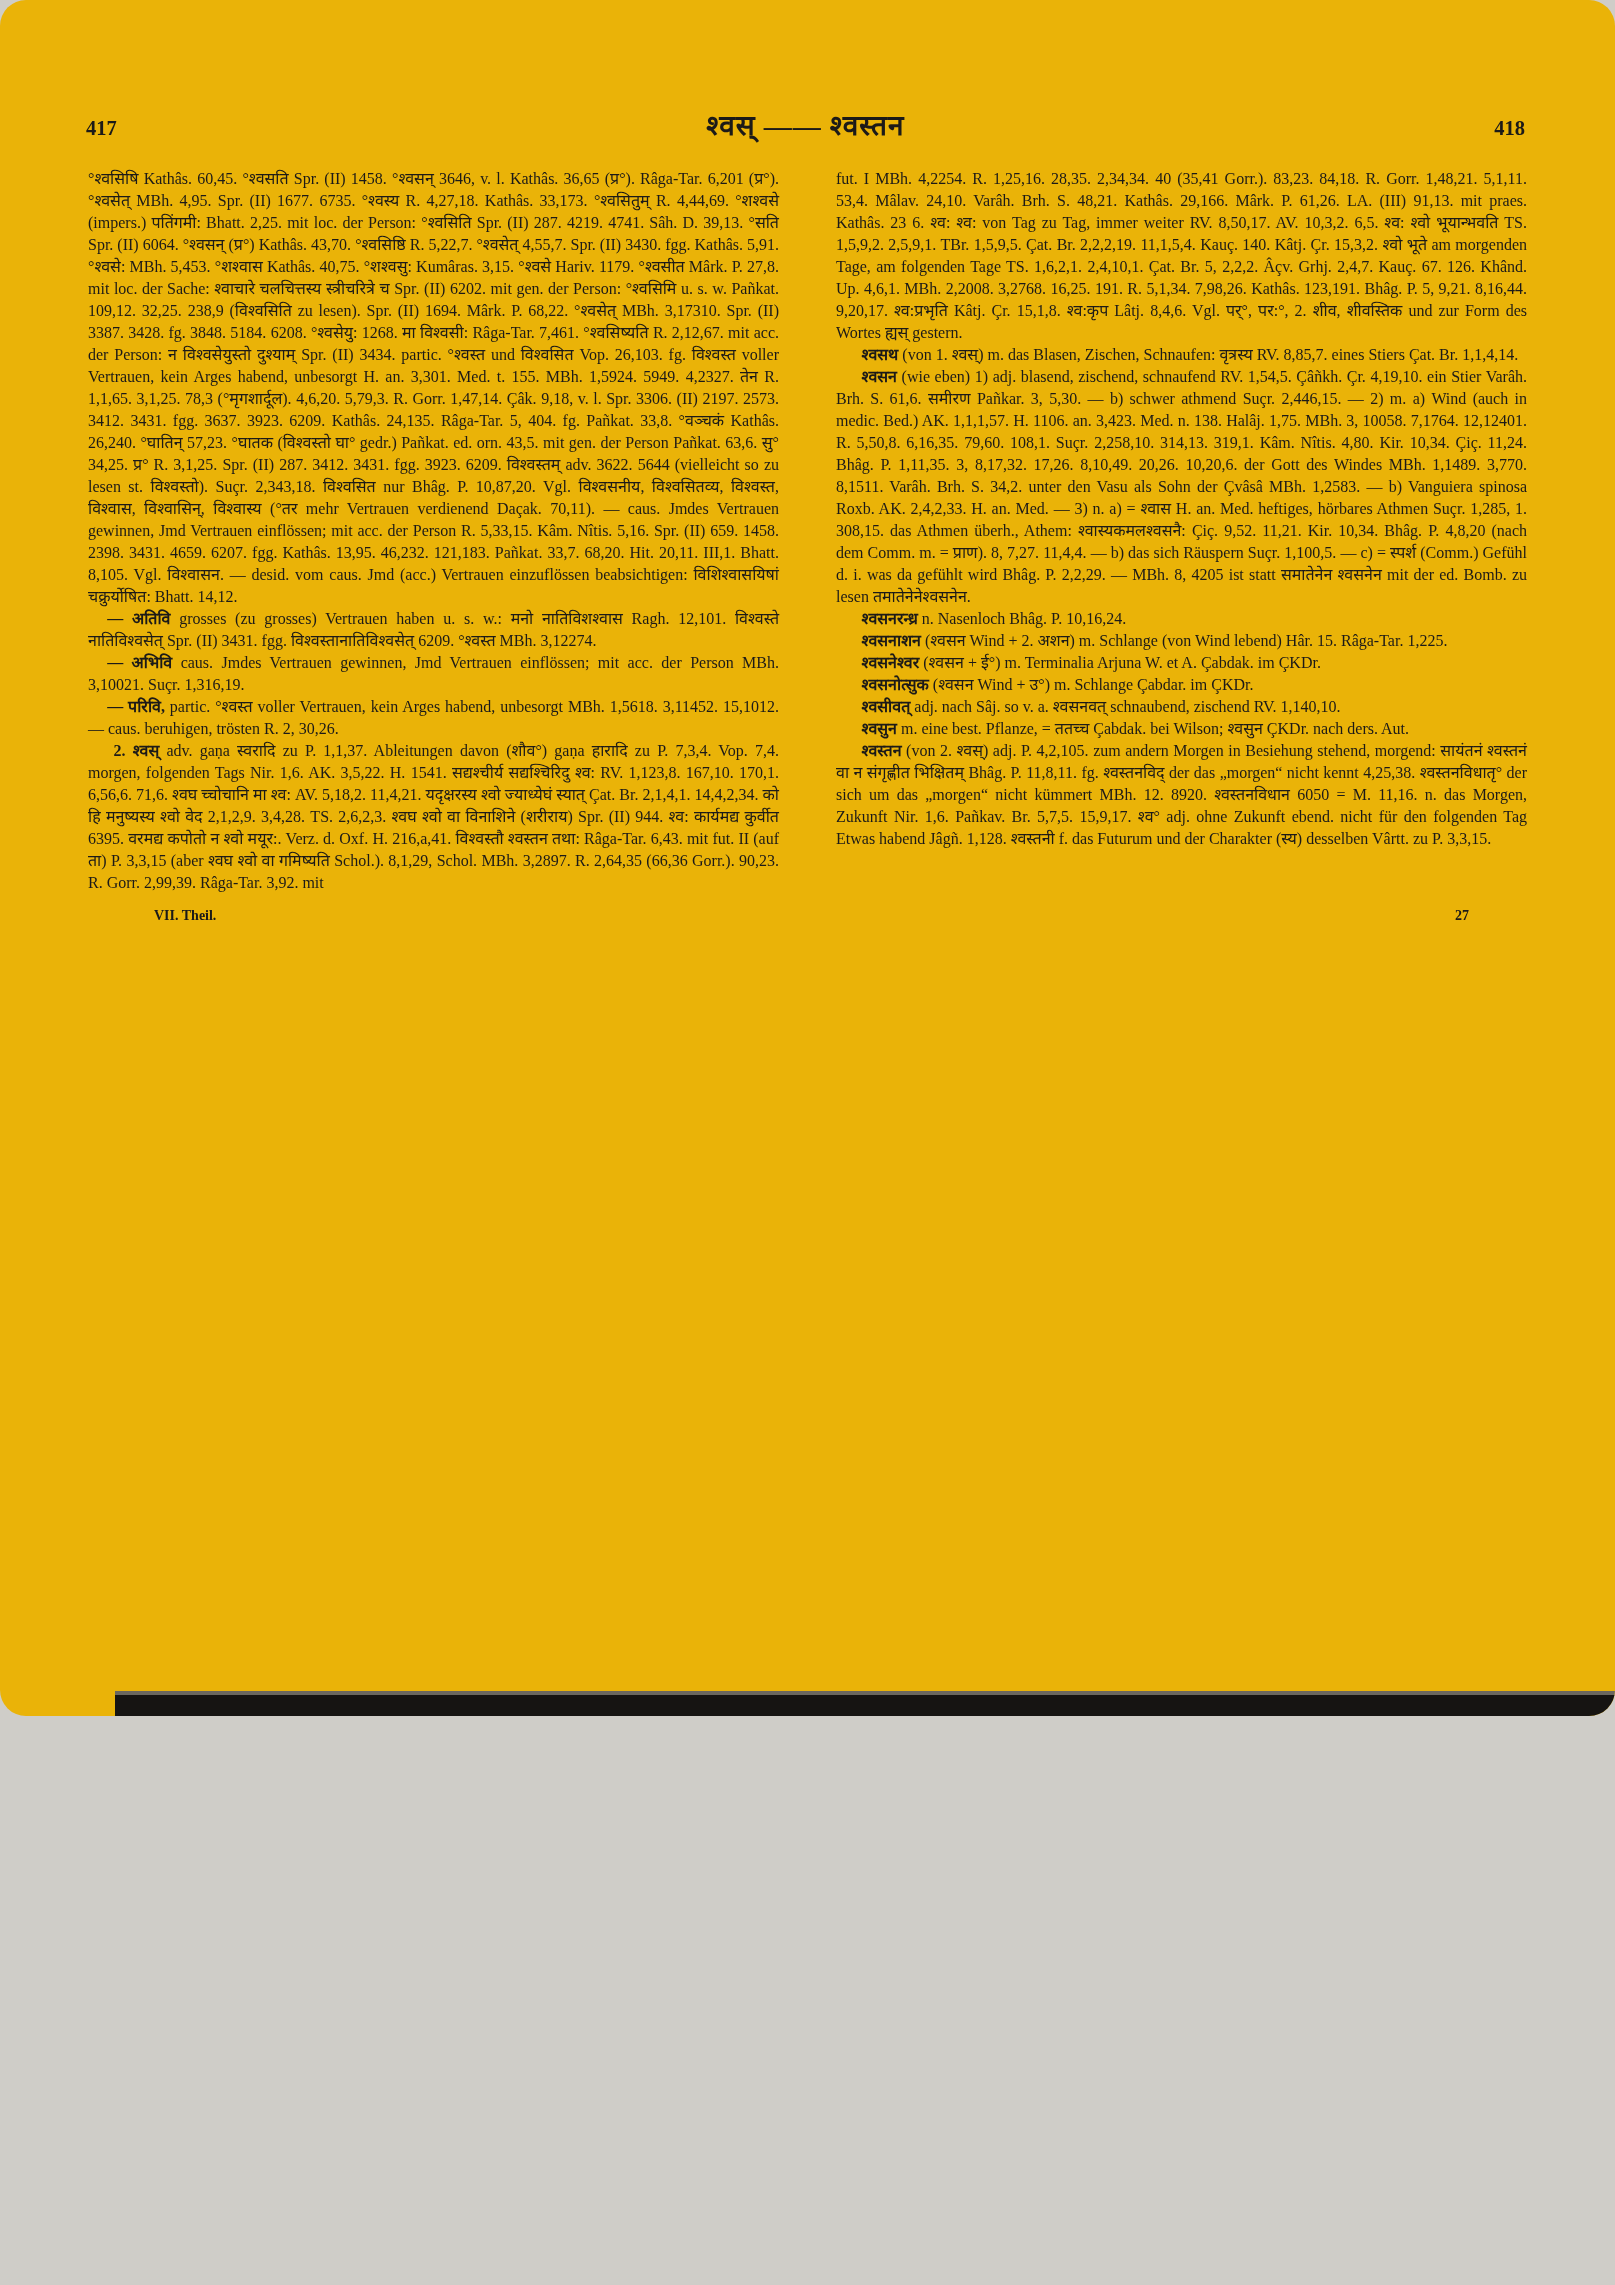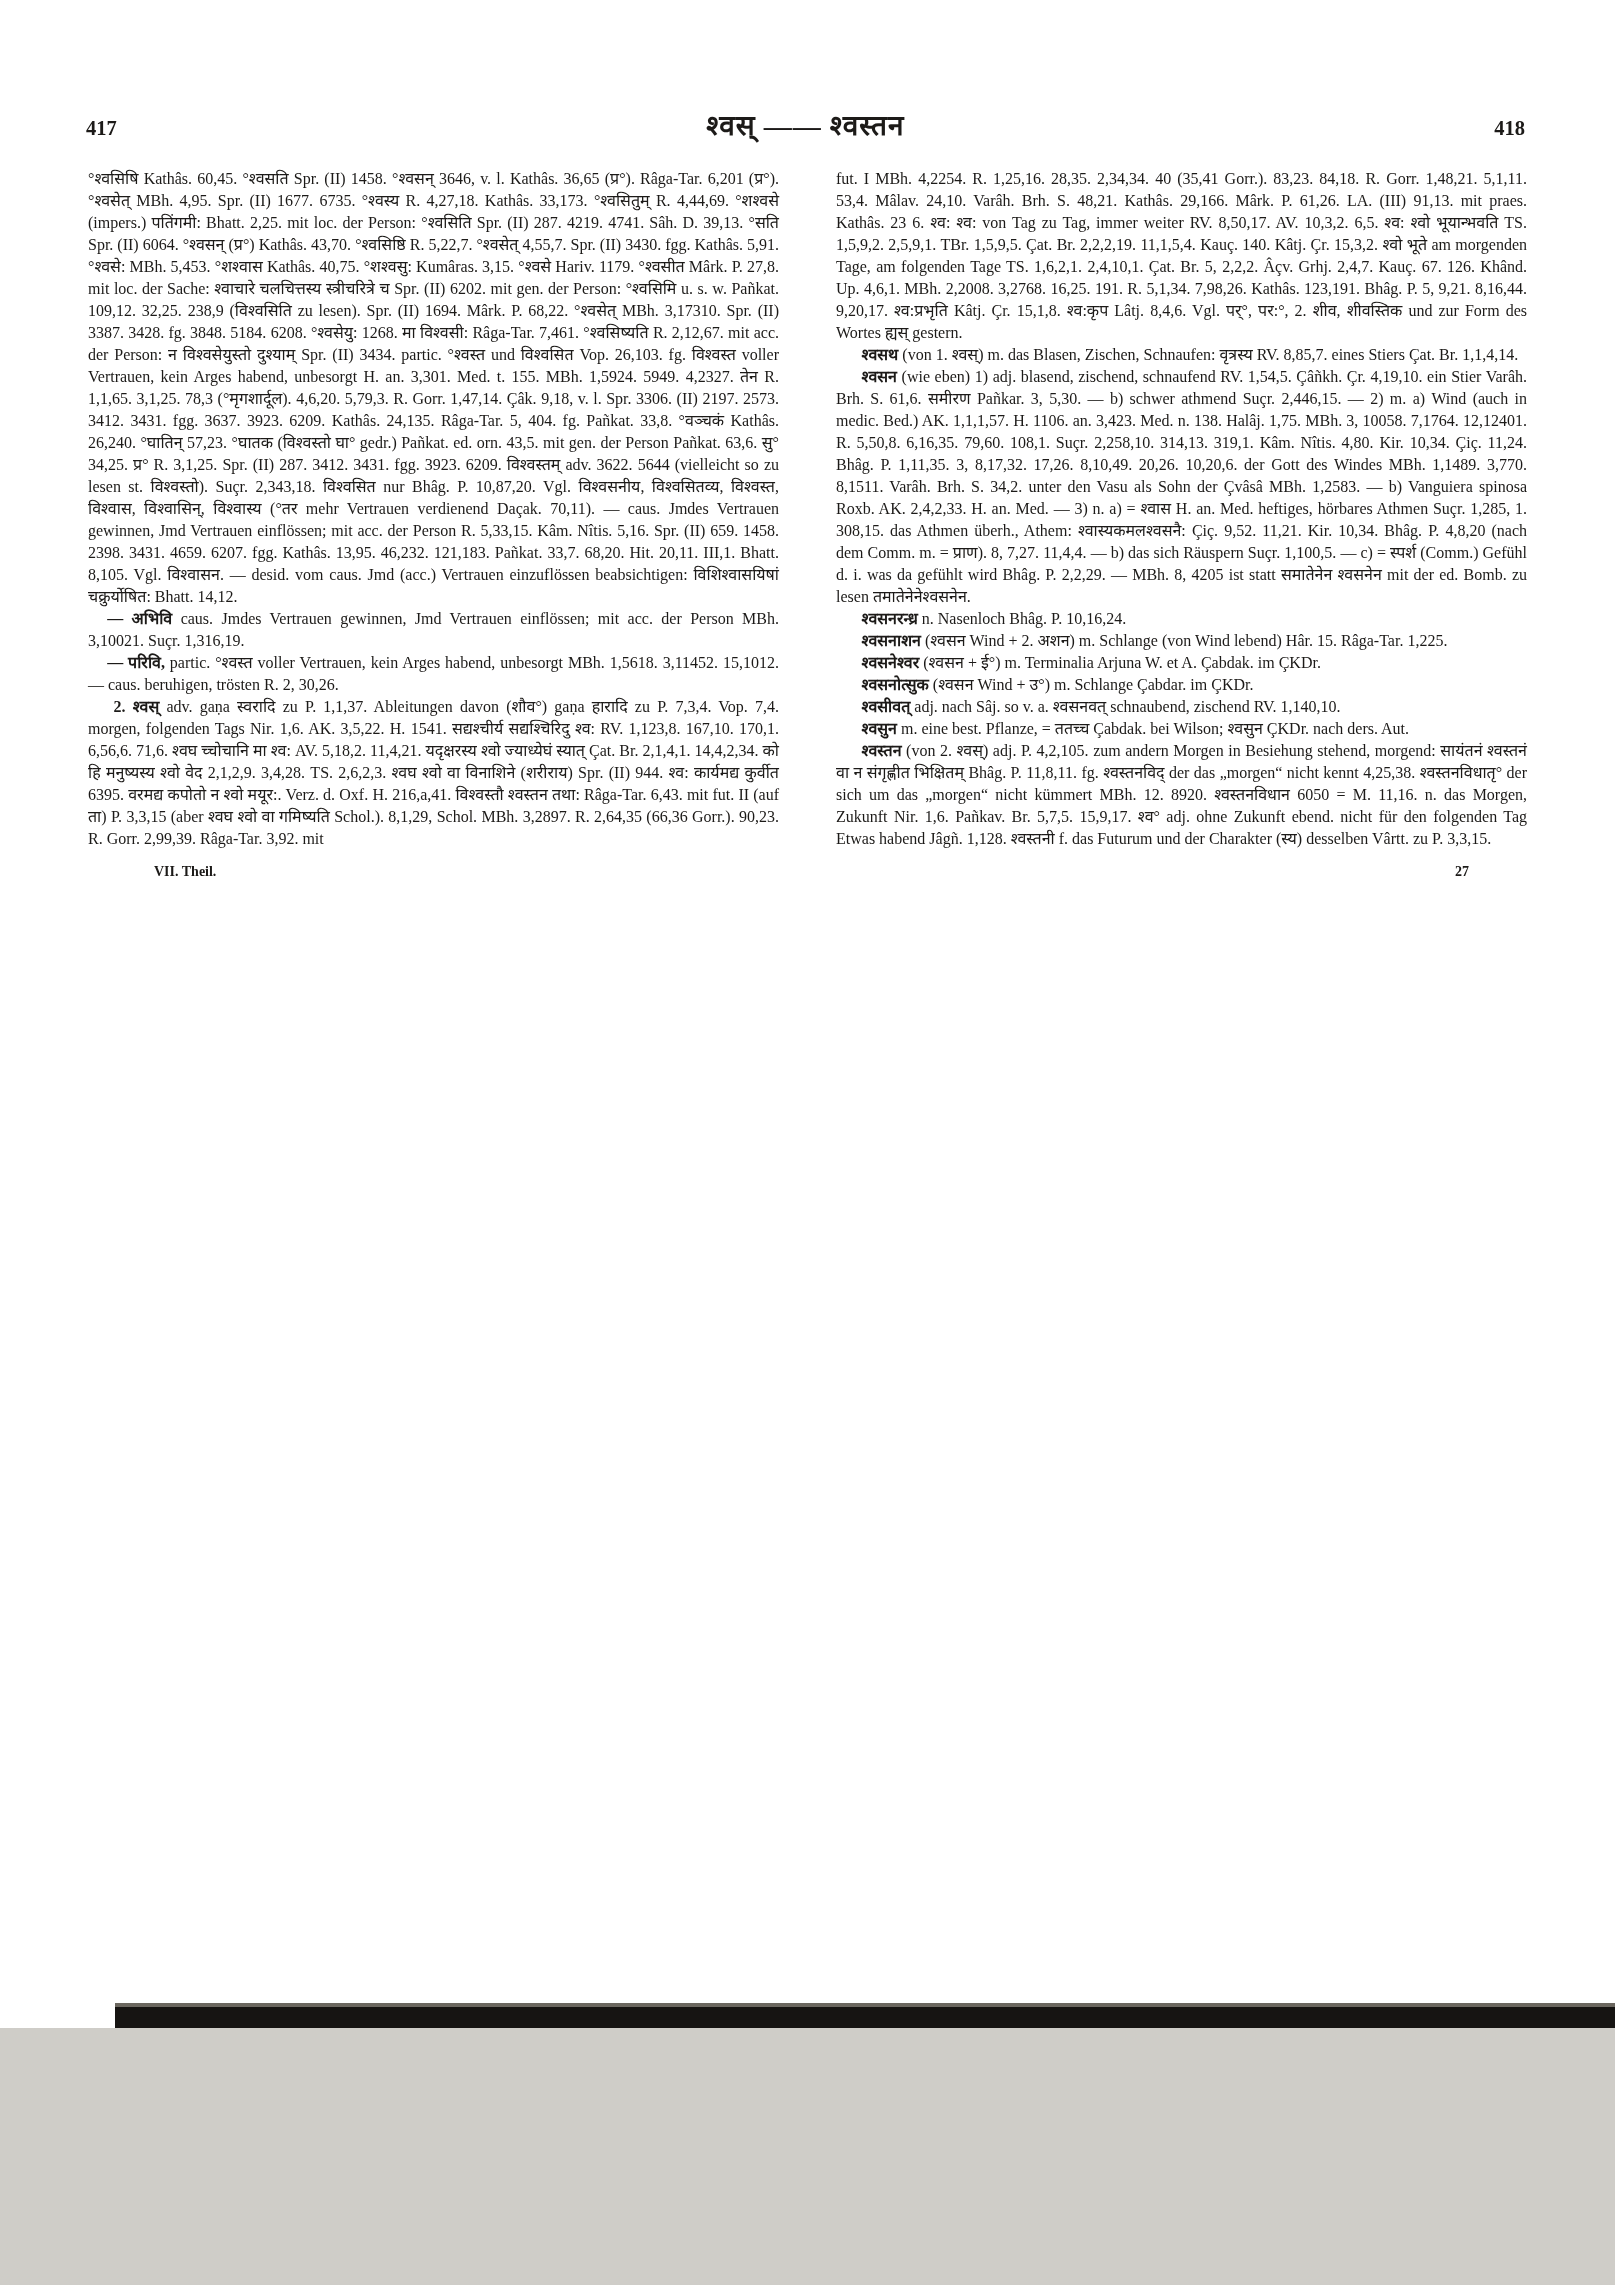--- a/index.html
+++ b/index.html
@@ -1,24 +1,25 @@
 <!DOCTYPE html>
 <html><head>
 <meta charset="utf-8">
 <style>
   html, body { margin: 0; padding: 0; }
   body { background: #cfcdc8; font-family: "Liberation Serif", serif; }
   .page {
     position: relative;
     width: 1615px;
-    height: 2028px;
+    height: 1716px;
     margin: 0 auto;
-    background: #ffffff;
+    background: #eab308;
     color: #1c1a18;
     overflow: hidden;
+    border-radius: 26px;
   }
   .running-head {
     display: flex;
     justify-content: space-between;
     align-items: baseline;
     margin: 105px 90px 25px 86px;
     font-size: 20.5px;
     font-weight: bold;
   }
   .running-head .center-title {
@@ -72,20 +73,21 @@
   <div class="running-head">
     <span>417</span>
     <span class="center-title">श्वस्  ——  श्वस्तन</span>
     <span>418</span>
   </div>
 
   <div class="columns">
 
     <div class="col">
       <p class="para"><span class="head"></span><span>°श्वसिषि Kathâs. 60,45. °श्वसति Spr. (II) 1458. °श्वसन् 3646, v. l. Kathâs. 36,65 (प्र°). Râga-Tar. 6,201 (प्र°). °श्वसेत् MBh. 4,95. Spr. (II) 1677. 6735. °श्वस्य R. 4,27,18. Kathâs. 33,173. °श्वसितुम् R. 4,44,69. °शश्वसे (impers.) पतिंगमी: Bhatt. 2,25. mit loc. der Person: °श्वसिति Spr. (II) 287. 4219. 4741. Sâh. D. 39,13. °सति Spr. (II) 6064. °श्वसन् (प्र°) Kathâs. 43,70. °श्वसिष्ठि R. 5,22,7. °श्वसेत् 4,55,7. Spr. (II) 3430. fgg. Kathâs. 5,91. °श्वसे: MBh. 5,453. °शश्वास Kathâs. 40,75. °शश्वसु: Kumâras. 3,15. °श्वसे Hariv. 1179. °श्वसीत Mârk. P. 27,8. mit loc. der Sache: श्वाचारे चलचित्तस्य स्त्रीचरित्रे च Spr. (II) 6202. mit gen. der Person: °श्वसिमि u. s. w. Pañkat. 109,12. 32,25. 238,9 (विश्वसिति zu lesen). Spr. (II) 1694. Mârk. P. 68,22. °श्वसेत् MBh. 3,17310. Spr. (II) 3387. 3428. fg. 3848. 5184. 6208. °श्वसेयु: 1268. मा विश्वसी: Râga-Tar. 7,461. °श्वसिष्यति R. 2,12,67. mit acc. der Person: न विश्वसेयुस्तो दुश्याम् Spr. (II) 3434. partic. °श्वस्त und विश्वसित Vop. 26,103. fg. विश्वस्त voller Vertrauen, kein Arges habend, unbesorgt H. an. 3,301. Med. t. 155. MBh. 1,5924. 5949. 4,2327. तेन R. 1,1,65. 3,1,25. 78,3 (°मृगशार्दूल). 4,6,20. 5,79,3. R. Gorr. 1,47,14. Çâk. 9,18, v. l. Spr. 3306. (II) 2197. 2573. 3412. 3431. fgg. 3637. 3923. 6209. Kathâs. 24,135. Râga-Tar. 5, 404. fg. Pañkat. 33,8. °वञ्चकं Kathâs. 26,240. °घातिन् 57,23. °घातक (विश्वस्तो घा° gedr.) Pañkat. ed. orn. 43,5. mit gen. der Person Pañkat. 63,6. सु° 34,25. प्र° R. 3,1,25. Spr. (II) 287. 3412. 3431. fgg. 3923. 6209. विश्वस्तम् adv. 3622. 5644 (vielleicht so zu lesen st. विश्वस्तो). Suçr. 2,343,18. विश्वसित nur Bhâg. P. 10,87,20. Vgl. विश्वसनीय, विश्वसितव्य, विश्वस्त, विश्वास, विश्वासिन्, विश्वास्य (°तर mehr Vertrauen verdienend Daçak. 70,11). — caus. Jmdes Vertrauen gewinnen, Jmd Vertrauen einflössen; mit acc. der Person R. 5,33,15. Kâm. Nîtis. 5,16. Spr. (II) 659. 1458. 2398. 3431. 4659. 6207. fgg. Kathâs. 13,95. 46,232. 121,183. Pañkat. 33,7. 68,20. Hit. 20,11. III,1. Bhatt. 8,105. Vgl. विश्वासन. — desid. vom caus. Jmd (acc.) Vertrauen einzuflössen beabsichtigen: विशिश्वासयिषां चक्रुर्योषित: Bhatt. 14,12.</span></p>
+      <p class="para sub"><span class="head">— अतिवि</span><span> grosses (zu grosses) Vertrauen haben u. s. w.: मनो नातिविशश्वास Ragh. 12,101. विश्वस्ते नातिविश्वसेत् Spr. (II) 3431. fgg. विश्वस्तानातिविश्वसेत् 6209. °श्वस्त MBh. 3,12274.</span></p>
       <p class="para sub"><span class="head">— अभिवि</span><span> caus. Jmdes Vertrauen gewinnen, Jmd Vertrauen einflössen; mit acc. der Person MBh. 3,10021. Suçr. 1,316,19.</span></p>
       <p class="para sub"><span class="head">— परिवि,</span><span> partic. °श्वस्त voller Vertrauen, kein Arges habend, unbesorgt MBh. 1,5618. 3,11452. 15,1012. — caus. beruhigen, trösten R. 2, 30,26.</span></p>
       <p class="para entry"><span class="head">2. श्वस्</span><span> adv. gaṇa स्वरादि zu P. 1,1,37. Ableitungen davon (शौव°) gaṇa हारादि zu P. 7,3,4. Vop. 7,4. morgen, folgenden Tags Nir. 1,6. AK. 3,5,22. H. 1541. सद्यश्चीर्य सद्यश्चिरिदु श्व: RV. 1,123,8. 167,10. 170,1. 6,56,6. 71,6. श्वघ च्चोचानि मा श्व: AV. 5,18,2. 11,4,21. यदृक्षरस्य श्वो ज्याध्येघं स्यात् Çat. Br. 2,1,4,1. 14,4,2,34. को हि मनुष्यस्य श्वो वेद 2,1,2,9. 3,4,28. TS. 2,6,2,3. श्वघ श्वो वा विनाशिने (शरीराय) Spr. (II) 944. श्व: कार्यमद्य कुर्वीत 6395. वरमद्य कपोतो न श्वो मयूर:. Verz. d. Oxf. H. 216,a,41. विश्वस्तौ श्वस्तन तथा: Râga-Tar. 6,43. mit fut. II (auf ता) P. 3,3,15 (aber श्वघ श्वो वा गमिष्यति Schol.). 8,1,29, Schol. MBh. 3,2897. R. 2,64,35 (66,36 Gorr.). 90,23. R. Gorr. 2,99,39. Râga-Tar. 3,92. mit</span></p>
     </div>
 
     <div class="col">
       <p class="para"><span class="head"></span><span>fut. I MBh. 4,2254. R. 1,25,16. 28,35. 2,34,34. 40 (35,41 Gorr.). 83,23. 84,18. R. Gorr. 1,48,21. 5,1,11. 53,4. Mâlav. 24,10. Varâh. Brh. S. 48,21. Kathâs. 29,166. Mârk. P. 61,26. LA. (III) 91,13. mit praes. Kathâs. 23 6. श्व: श्व: von Tag zu Tag, immer weiter RV. 8,50,17. AV. 10,3,2. 6,5. श्व: श्वो भूयान्भवति TS. 1,5,9,2. 2,5,9,1. TBr. 1,5,9,5. Çat. Br. 2,2,2,19. 11,1,5,4. Kauç. 140. Kâtj. Çr. 15,3,2. श्वो भूते am morgenden Tage, am folgenden Tage TS. 1,6,2,1. 2,4,10,1. Çat. Br. 5, 2,2,2. Âçv. Grhj. 2,4,7. Kauç. 67. 126. Khând. Up. 4,6,1. MBh. 2,2008. 3,2768. 16,25. 191. R. 5,1,34. 7,98,26. Kathâs. 123,191. Bhâg. P. 5, 9,21. 8,16,44. 9,20,17. श्व:प्रभृति Kâtj. Çr. 15,1,8. श्व:कृप Lâtj. 8,4,6. Vgl. पर्°, पर:°, 2. शीव, शीवस्तिक und zur Form des Wortes ह्यस् gestern.</span></p>
       <p class="para entry"><span class="head">श्वसथ</span><span> (von 1. श्वस्) m. das Blasen, Zischen, Schnaufen: वृत्रस्य RV. 8,85,7. eines Stiers Çat. Br. 1,1,4,14.</span></p>
       <p class="para entry"><span class="head">श्वसन</span><span> (wie eben) 1) adj. blasend, zischend, schnaufend RV. 1,54,5. Çâñkh. Çr. 4,19,10. ein Stier Varâh. Brh. S. 61,6. समीरण Pañkar. 3, 5,30. — b) schwer athmend Suçr. 2,446,15. — 2) m. a) Wind (auch in medic. Bed.) AK. 1,1,1,57. H. 1106. an. 3,423. Med. n. 138. Halâj. 1,75. MBh. 3, 10058. 7,1764. 12,12401. R. 5,50,8. 6,16,35. 79,60. 108,1. Suçr. 2,258,10. 314,13. 319,1. Kâm. Nîtis. 4,80. Kir. 10,34. Çiç. 11,24. Bhâg. P. 1,11,35. 3, 8,17,32. 17,26. 8,10,49. 20,26. 10,20,6. der Gott des Windes MBh. 1,1489. 3,770. 8,1511. Varâh. Brh. S. 34,2. unter den Vasu als Sohn der Çvâsâ MBh. 1,2583. — b) Vanguiera spinosa Roxb. AK. 2,4,2,33. H. an. Med. — 3) n. a) = श्वास H. an. Med. heftiges, hörbares Athmen Suçr. 1,285, 1. 308,15. das Athmen überh., Athem: श्वास्यकमलश्वसनै: Çiç. 9,52. 11,21. Kir. 10,34. Bhâg. P. 4,8,20 (nach dem Comm. m. = प्राण). 8, 7,27. 11,4,4. — b) das sich Räuspern Suçr. 1,100,5. — c) = स्पर्श (Comm.) Gefühl d. i. was da gefühlt wird Bhâg. P. 2,2,29. — MBh. 8, 4205 ist statt समातेनेन श्वसनेन mit der ed. Bomb. zu lesen तमातेनेनेश्वसनेन.</span></p>
       <p class="para entry"><span class="head">श्वसनरन्ध्र</span><span> n. Nasenloch Bhâg. P. 10,16,24.</span></p>

